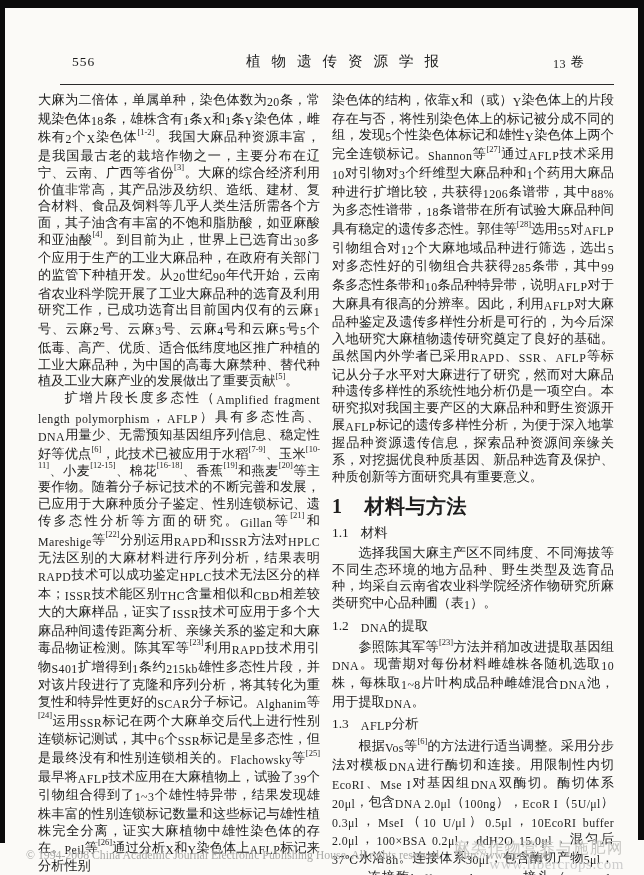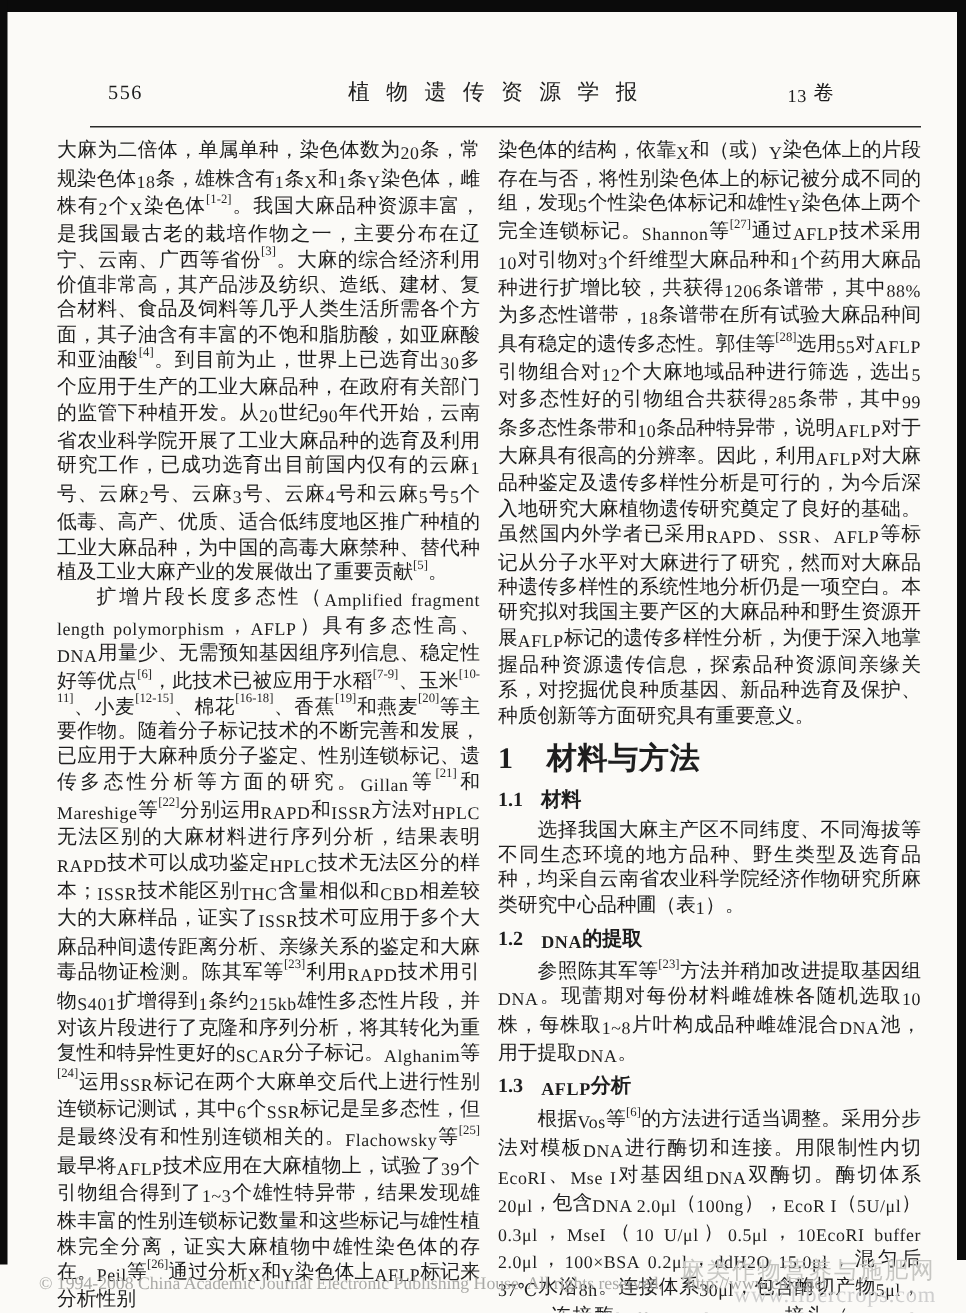--- a/index.html
+++ b/index.html
@@ -7,42 +7,42 @@
     width:644px;height:875px;position:relative;overflow:hidden;
     background:#fbfaf7;color:#1c1c1c;
     font-family:"Liberation Serif","DejaVu Serif",serif;
   }
   .scan-bar{position:absolute;background:#0b0b0b;}
   .scan-bar.top{left:0;top:0;width:644px;height:8px;}
   .scan-bar.left{left:0;top:0;width:5px;height:843px;}
   .scan-bar.right{right:0;top:0;width:6px;height:840px;}
 
   .header{
-    position:absolute;top:52px;left:40px;right:48px;
+    position:absolute;top:52px;left:40px;right:20px;
     display:flex;align-items:baseline;font-size:13.5px;
   }
   .header .pn{width:110px;padding-left:32px;letter-spacing:1px;}
   .header .jt{flex:1;text-align:center;letter-spacing:11px;font-size:14.5px;color:#222;}
   .header .vol{width:110px;text-align:center;letter-spacing:1px;}
   .rule{position:absolute;top:84px;left:60px;right:30px;border-top:1.6px solid #2a2a2a;}
 
   .body-cols{
     position:absolute;top:92px;left:38px;right:30px;
     display:flex;gap:12px;
   }
   .col{width:282px;font-size:13.2px;line-height:16.7px;text-align:justify;color:#1e1e1e;}
   p.para{margin:0;text-indent:2em;}
   p.cont{text-indent:0;}
 
   .lt{font-size:0.9em;vertical-align:-2px;letter-spacing:0.4px;}
   sup.ref{font-size:8.5px;position:relative;top:-1px;vertical-align:super;line-height:0;letter-spacing:0;}
 
   h2.section{font-size:20px;font-weight:bold;margin:13px 0 10px 0;letter-spacing:0.5px;}
   h2.section .num{margin-right:1.1em;}
-  h3.sub{font-size:13.4px;font-weight:bold;margin:4px 0 3px 0;}
+  h3.sub{font-size:13.4px;font-weight:normal;margin:4px 0 3px 0;}
   h3.sub .num{margin-right:0.9em;}
 
   .footer{
     position:absolute;left:26px;bottom:12px;right:10px;
     font-size:11.8px;color:#a9a9a6;white-space:nowrap;
   }
   .footer .url{margin-left:16px;}
   .watermark{
     position:absolute;right:20px;bottom:2px;text-align:right;
     color:#c6c6c2;line-height:17px;z-index:5;

